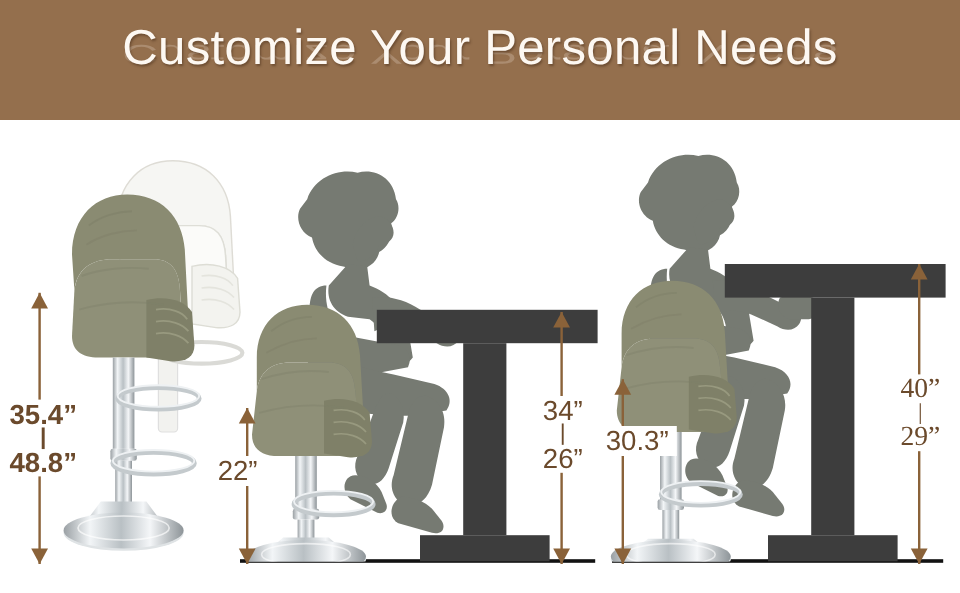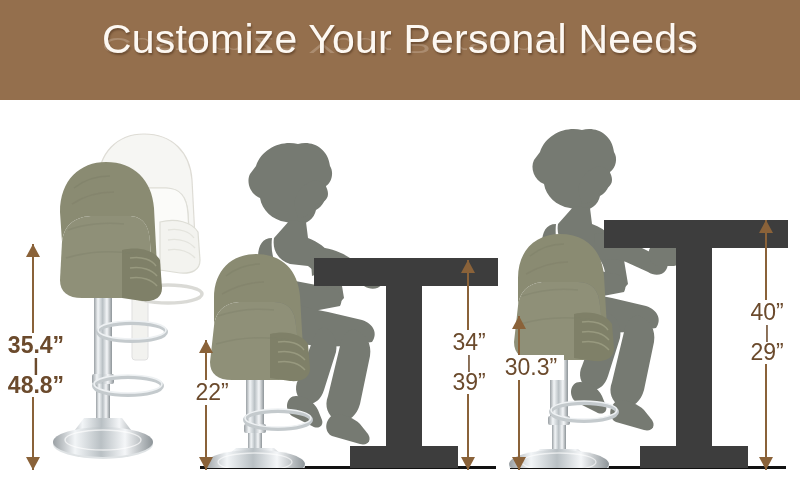--- a/index.html
+++ b/index.html
@@ -299,33 +299,33 @@
         <ellipse cx="59" cy="216" rx="50" ry="14" fill="url(#chrome2)"></ellipse>
         <ellipse cx="59" cy="214" rx="37" ry="9" fill="none" stroke="#ffffff" stroke-width="1.3" opacity="0.6"></ellipse>
       </g>
     </svg>
 
     <div class="dim" style="left:198px; top:240px; height:130px;">
       <div class="shaft"></div>
       <div class="head-up"></div>
       <div class="head-down"></div>
     </div>
-    <div class="dim-label" style="left:190px; top:280px; width:44px;">
+    <div class="dim-label" style="left:176px; top:280px; width:44px;">
       <span class="val">22”</span>
     </div>
 
     <div class="dim" style="left:460px; top:160px; height:210px;">
       <div class="shaft"></div>
       <div class="head-up"></div>
       <div class="head-down"></div>
     </div>
     <div class="dim-label" style="left:446px; top:230px; width:46px;">
       <span class="val">34”</span>
       <span class="sep">|</span>
-      <span class="val">39”</span>
+      <span class="val">26”</span>
     </div>
 
     <svg class="piece" style="left:512px; top:24px;" width="210" height="330" viewBox="0 0 210 330">
       <g fill="#767a72">
         <path d="M28 28 C34 10, 54 2, 70 6 C84 2, 100 10, 102 28
                  C106 34, 104 44, 98 48 C100 58, 96 68, 88 72
                  C86 82, 76 88, 66 86 L58 84 C44 82, 34 72, 32 60
                  C22 56, 18 44, 22 36 Z"></path>
         <path d="M88 42 C96 44, 100 50, 100 56 C100 62, 94 66, 88 66
                  C86 74, 78 80, 70 80 L66 66 C68 54, 76 44, 88 42 Z"></path>
@@ -408,20 +408,20 @@
     </div>
     <div class="dim-label" style="left:498px; top:255px; width:66px;">
       <span class="val">30.3”</span>
     </div>
 
     <div class="dim" style="left:758px; top:120px; height:250px;">
       <div class="shaft"></div>
       <div class="head-up"></div>
       <div class="head-down"></div>
     </div>
-    <div class="dim-label" style="left:744px; top:200px; width:46px;">
+    <div class="dim-label" style="left:744px; top:212px; width:46px;font-family:Liberation Serif, serif;">
       <span class="val">40”</span>
       <span class="sep">|</span>
       <span class="val">29”</span>
     </div>
 
   </div>
 </div>
 
 </body></html>

